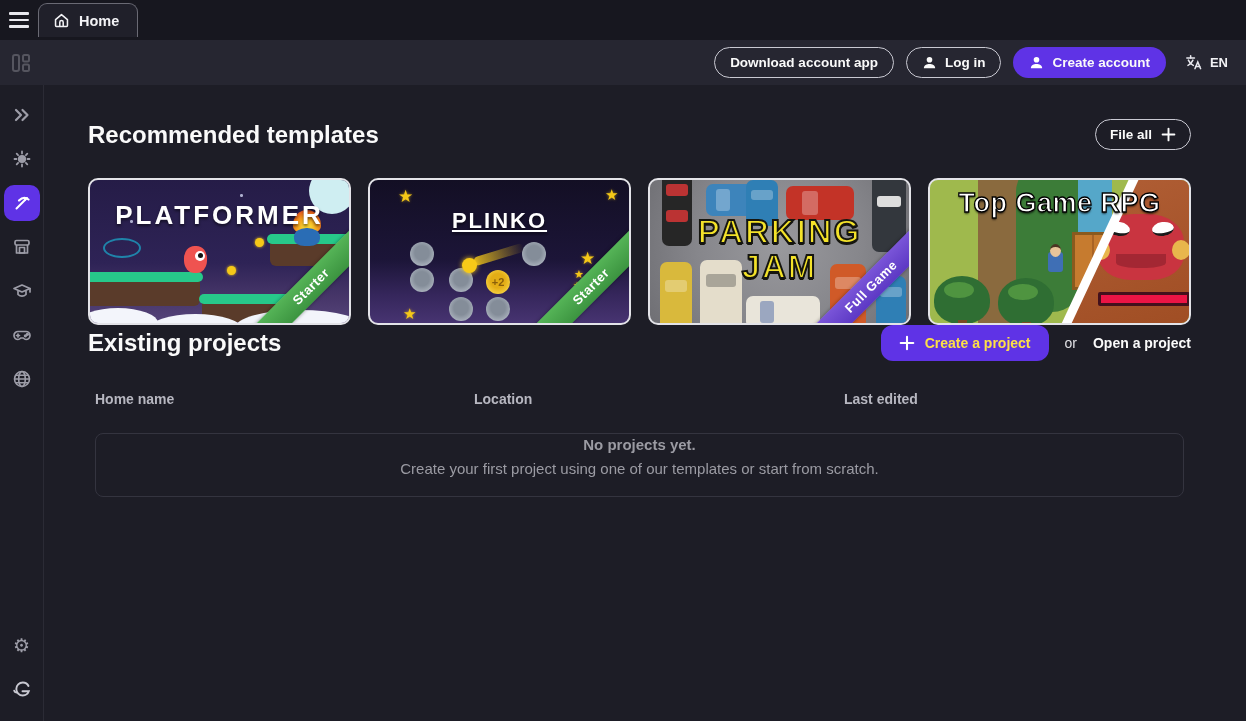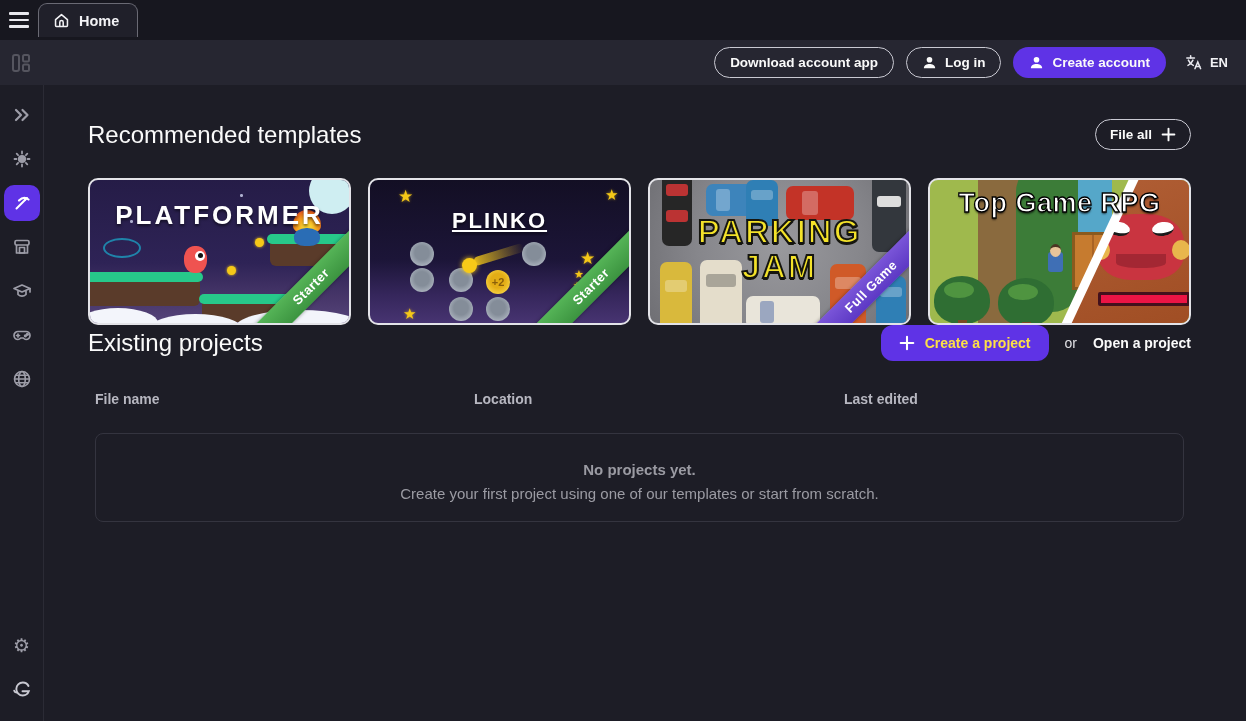--- a/index.html
+++ b/index.html
@@ -33,21 +33,21 @@
   .side-icon { width:36px; height:36px; display:flex; align-items:center; justify-content:center;
                margin-bottom:8px; border-radius:10px; cursor:pointer; color:#9d9da8; }
   .side-icon.active { background:#5f33e6; color:#ffffff; }
   .side-spacer { flex:1; }
   .side-icon.gear { font-size:19px; line-height:1; }
 
   .content { flex:1; padding:34px 55px 0 44px; }
   .page-title { font-size:42px; font-weight:800; letter-spacing:.5px; margin-bottom:44px; }
 
   .section-row { display:flex; align-items:center; justify-content:space-between; margin-bottom:28px; }
-  .section-title { font-size:24px; font-weight:400; }
+  .section-title { font-size:24px; font-weight:700; }
   .pill-btn { display:flex; align-items:center; gap:9px; height:31px; padding:0 14px;
               border:1px solid #c9c9d2; border-radius:16px; font-size:13.5px; font-weight:700;
               color:#fafafa; cursor:pointer; background:transparent; }
 
   
   .cards { display:flex; gap:17px; }
   .card { position:relative; width:263px; height:147px; border:2px solid #e3e3e8; border-radius:10px;
           overflow:hidden; cursor:pointer; flex:none; }
   .card-title { position:absolute; left:0; right:0; text-align:center; font-weight:800; color:#fff;
                 text-shadow:0 2px 3px rgba(0,0,0,.55); z-index:5; }
@@ -148,21 +148,21 @@
   .create-btn { display:flex; align-items:center; gap:10px; height:36px; padding:0 18px;
                 background:#5f33e6; border-radius:12px; font-size:14px; font-weight:700;
                 color:#fde047; cursor:pointer; }
   .or-text { margin:0 16px; font-size:14px; color:#e2e2e6; }
   .open-link { font-size:14px; font-weight:700; color:#fafafa; cursor:pointer; }
 
   .table-head { display:grid; grid-template-columns:379px 370px 1fr; padding-left:7px;
                 margin-bottom:26px; }
   .table-head span { font-size:14px; font-weight:600; color:#b7b7c0; }
 
-  .empty-box { margin:0 7px; border:1px solid #34343f; border-radius:8px; padding:27px 10px 19px;
+  .empty-box { margin:0 7px; border:1px solid #34343f; border-radius:8px; padding:2px 10px 19px;
                text-align:center; }
   .empty-box .l1 { font-size:15px; font-weight:700; color:#9b9ba3; margin-bottom:7px; }
   .empty-box .l2 { font-size:15px; color:#9b9ba3; }
 
   svg { display:block; }
 </style>
 </head>
 <body>
 
 <div class="tabbar">
@@ -439,21 +439,21 @@
             <path d="M7 1.5 V12.5 M1.5 7 H12.5"></path>
           </svg>
         </span>
         <span>Create a project</span>
       </div>
       <span class="or-text">or</span>
       <span class="open-link">Open a project</span>
     </div>
 
     <div class="table-head">
-      <span>File name</span>
+      <span>Home name</span>
       <span>Location</span>
       <span>Last edited</span>
     </div>
 
     <div class="empty-box">
       <div class="l1">No projects yet.</div>
       <div class="l2">Create your first project using one of our templates or start from scratch.</div>
     </div>
   </div>
 </div>

